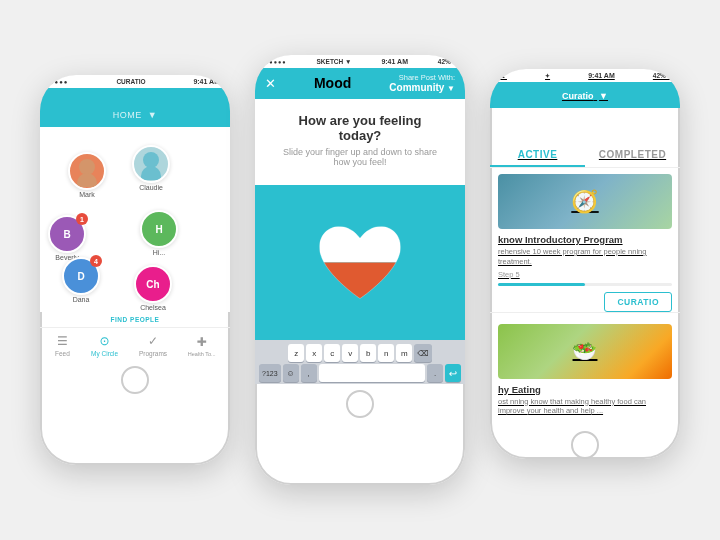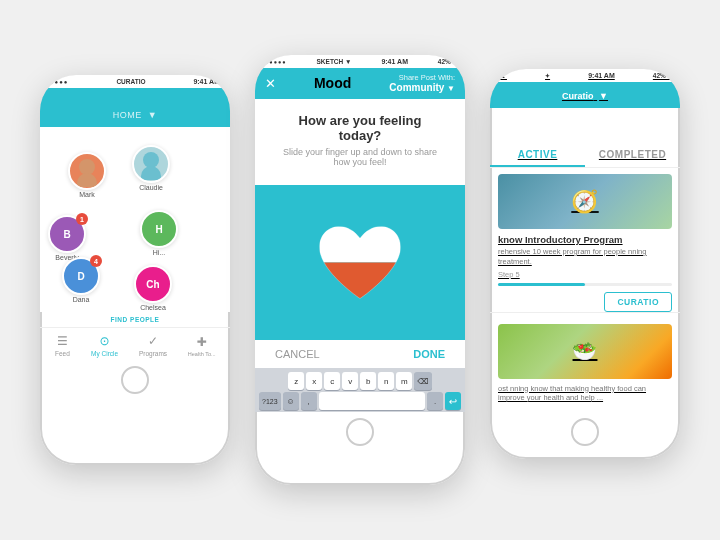--- a/index.html
+++ b/index.html
@@ -549,24 +549,20 @@
         </defs>
 
         <rect x="0" y="0" width="100" height="45" fill="white" clip-path="url(#heartClip)"></rect>
 
         <rect x="0" y="45" width="100" height="90" fill="#e05a30" clip-path="url(#heartClip)"></rect>
 
         <path d="M50 85 C50 85 5 55 5 28 C5 14 15 5 27 5 C36 5 44 10 50 18 C56 10 64 5 73 5 C85 5 95 14 95 28 C95 55 50 85 50 85 Z" fill="none" stroke="rgba(255,255,255,0.3)" stroke-width="1"></path>
       </svg>
     </div>
 
-    <div class="mood-actions">
-      <span class="mood-cancel">CANCEL</span>
-      <span class="mood-done">DONE</span>
-    </div>
 
     <div class="keyboard-row">
       <div class="kb-row">
         <div class="kb-key">z</div>
         <div class="kb-key">x</div>
         <div class="kb-key">c</div>
         <div class="kb-key">v</div>
         <div class="kb-key">b</div>
         <div class="kb-key">n</div>
         <div class="kb-key">m</div>
@@ -620,19 +616,20 @@
     </div>
 
     <div class="divider"></div>
 
     <div class="content-card">
       <div class="card-image">
         <div class="food-bg">
           🥗
         </div>
       </div>
+      <div class="card-title">hy Eating</div>
       <div class="card-desc">ost nning know that making healthy food can improve your health and help ...</div>
     </div>
 
     <div class="home-button"></div>
   </div>
 
 </div>
 
 </body></html>

